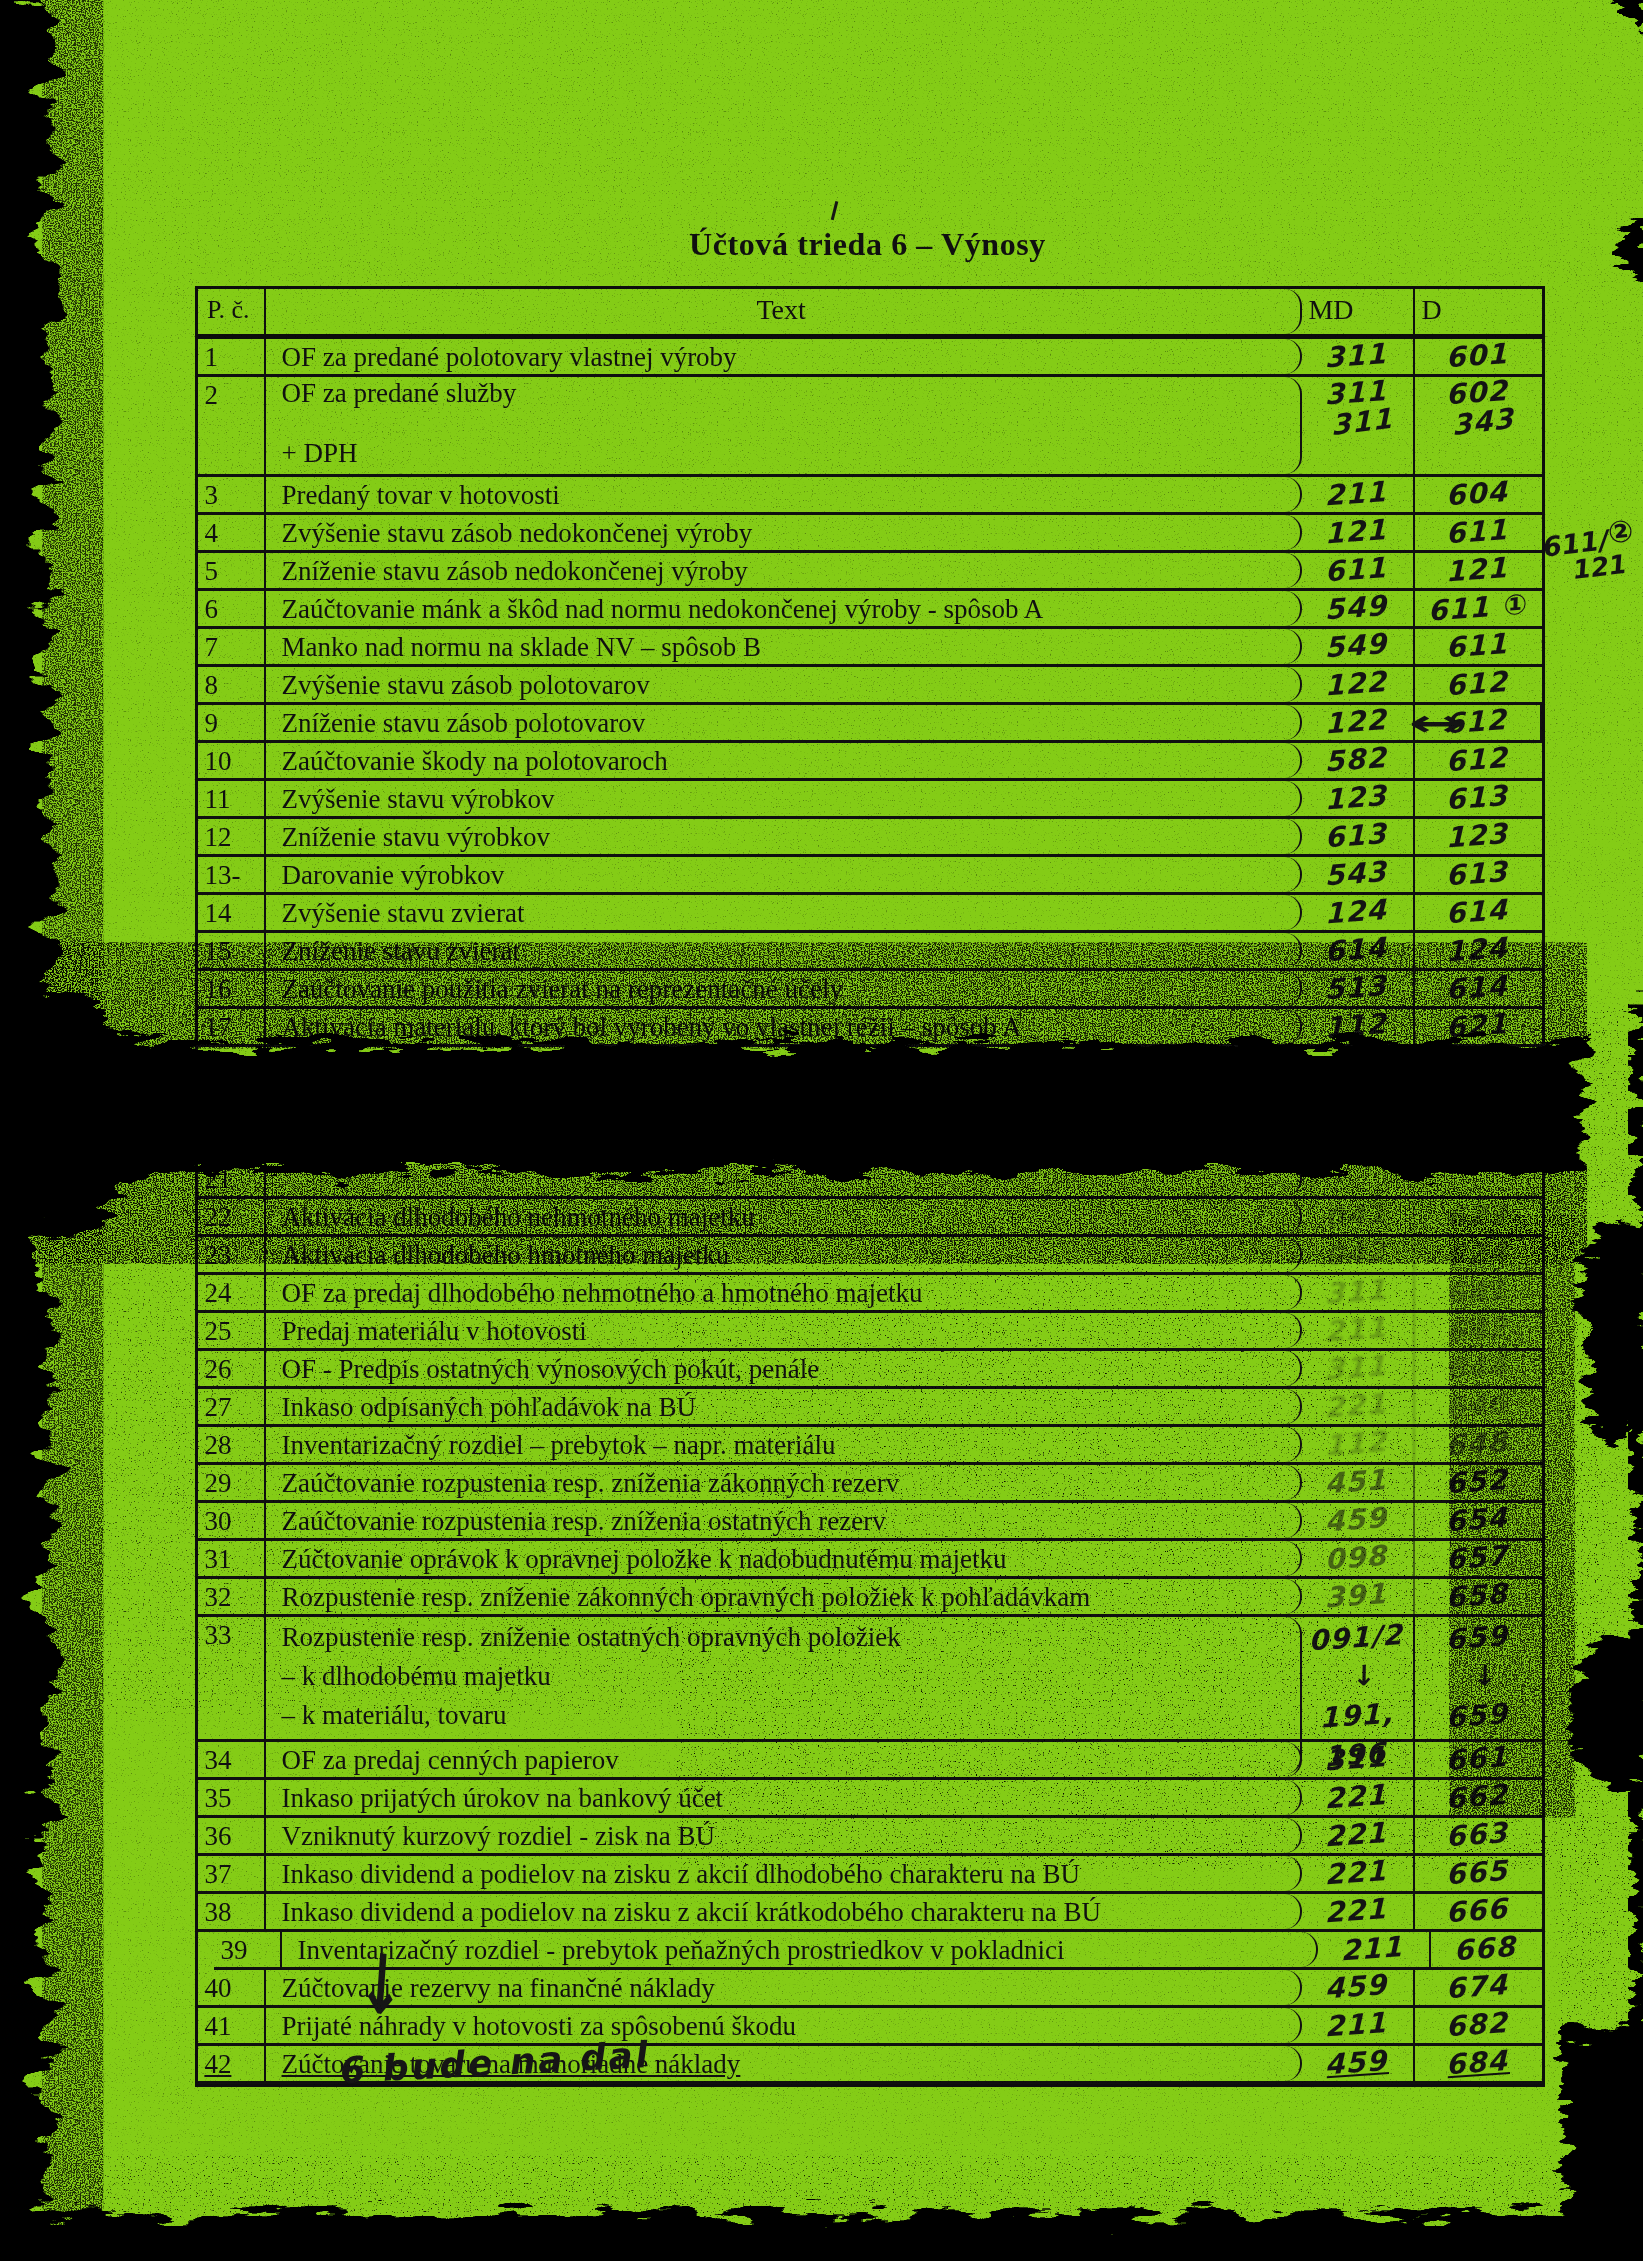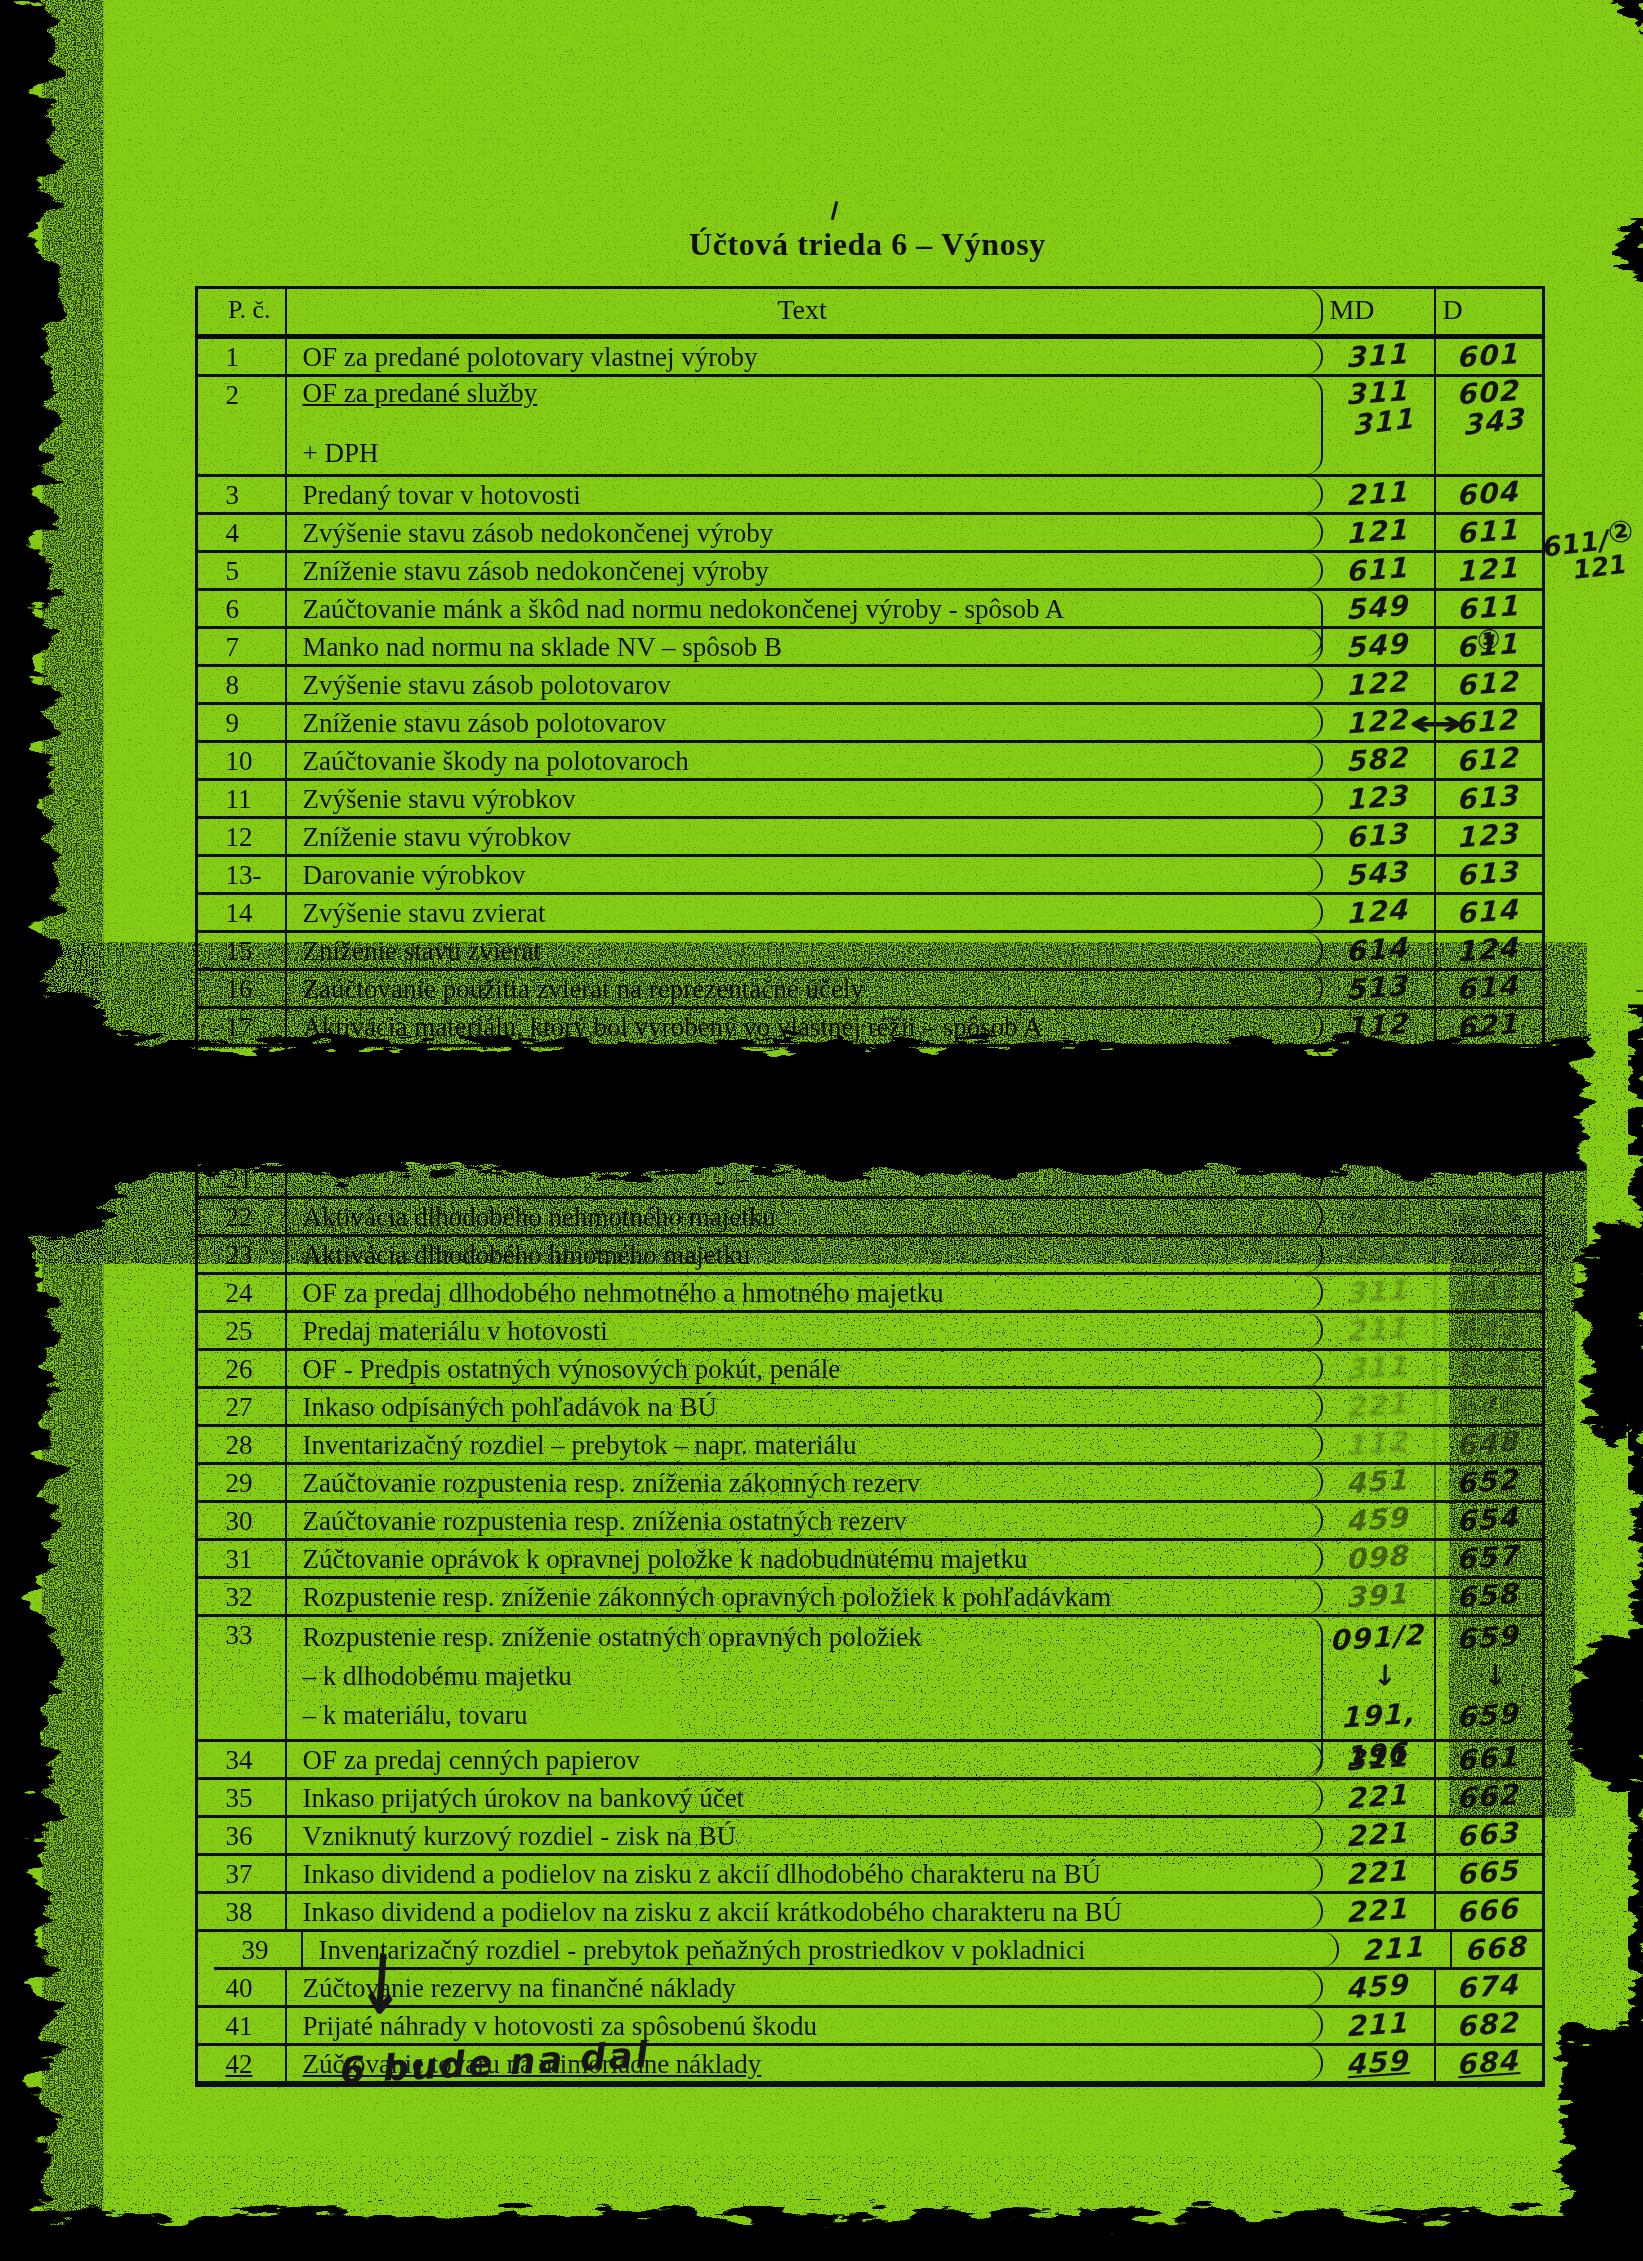--- a/index.html
+++ b/index.html
@@ -5,21 +5,21 @@
   html,body{margin:0;padding:0;background:#555;}
   .page{position:relative;width:1644px;height:2261px;background:#84cc16;overflow:hidden;
         font-family:"Liberation Serif",serif;color:#101010;}
   .title{position:absolute;top:226px;left:195px;width:1345px;text-align:center;
          font-size:32px;font-weight:bold;letter-spacing:0.6px;}
   .stray-mark{position:absolute;left:833px;top:201px;width:2.6px;height:19.3px;background:#161616;
               transform:rotate(14deg);}
   
   .acct-table{position:absolute;left:195px;top:286px;width:1344px;border:3.9px solid #0d0d0d;}
   .row{position:relative;display:grid;grid-template-columns:68px 1036px 113px 1fr;
-       height:35px;border-bottom:3.2px solid #101010;padding-left:21px;}
+       height:35px;border-bottom:3.2px solid #101010;}
   .row.hdr{height:45px;border-bottom:5.2px solid #0c0c0c;}
   .cell{border-right:2.6px solid #101010;padding:0.6px 3.9px 0 6.4px;overflow:visible;}
   .cell:last-child{border-right:none;}
   .c-num{font-size:27px;line-height:34px;}
   .c-text{font-size:27px;padding-left:15.5px;white-space:nowrap;border-radius:17px;}
   .tline{line-height:34px;height:34px;overflow:visible;}
   .c-md,.c-d{text-align:center;}
   .hdr .cell{font-size:28px;text-align:left;line-height:41px;padding-top:0;}
   .hdr .c-num{font-size:26px;text-align:left;padding-left:9px;}
   
@@ -71,21 +71,21 @@
       <div class="cell c-md">
             <div class="hw">311</div>
           </div>
       <div class="cell c-d">
             <div class="hw">601</div>
           </div>
     </div>
         <div class="row" style="height: 97px;">
       <div class="cell c-num">2</div>
       <div class="cell c-text">
-            <div class="tline" style="height: 30px; line-height: 30px; text-decoration: underline;">OF za predané služby</div>
+            <div class="tline" style="height: 30px; line-height: 30px;">OF za predané služby</div>
             <div class="tline" style="height: 30px; line-height: 30px;"></div>
             <div class="tline" style="height: 30px; line-height: 30px;">+ DPH</div>
           </div>
       <div class="cell c-md">
             <div class="hw" style="line-height: 30px;">311</div>
             <div class="hw" style="line-height: 30px;">311</div>
           </div>
       <div class="cell c-d">
             <div class="hw" style="line-height: 30px;">602</div>
             <div class="hw" style="line-height: 30px;">343</div>

